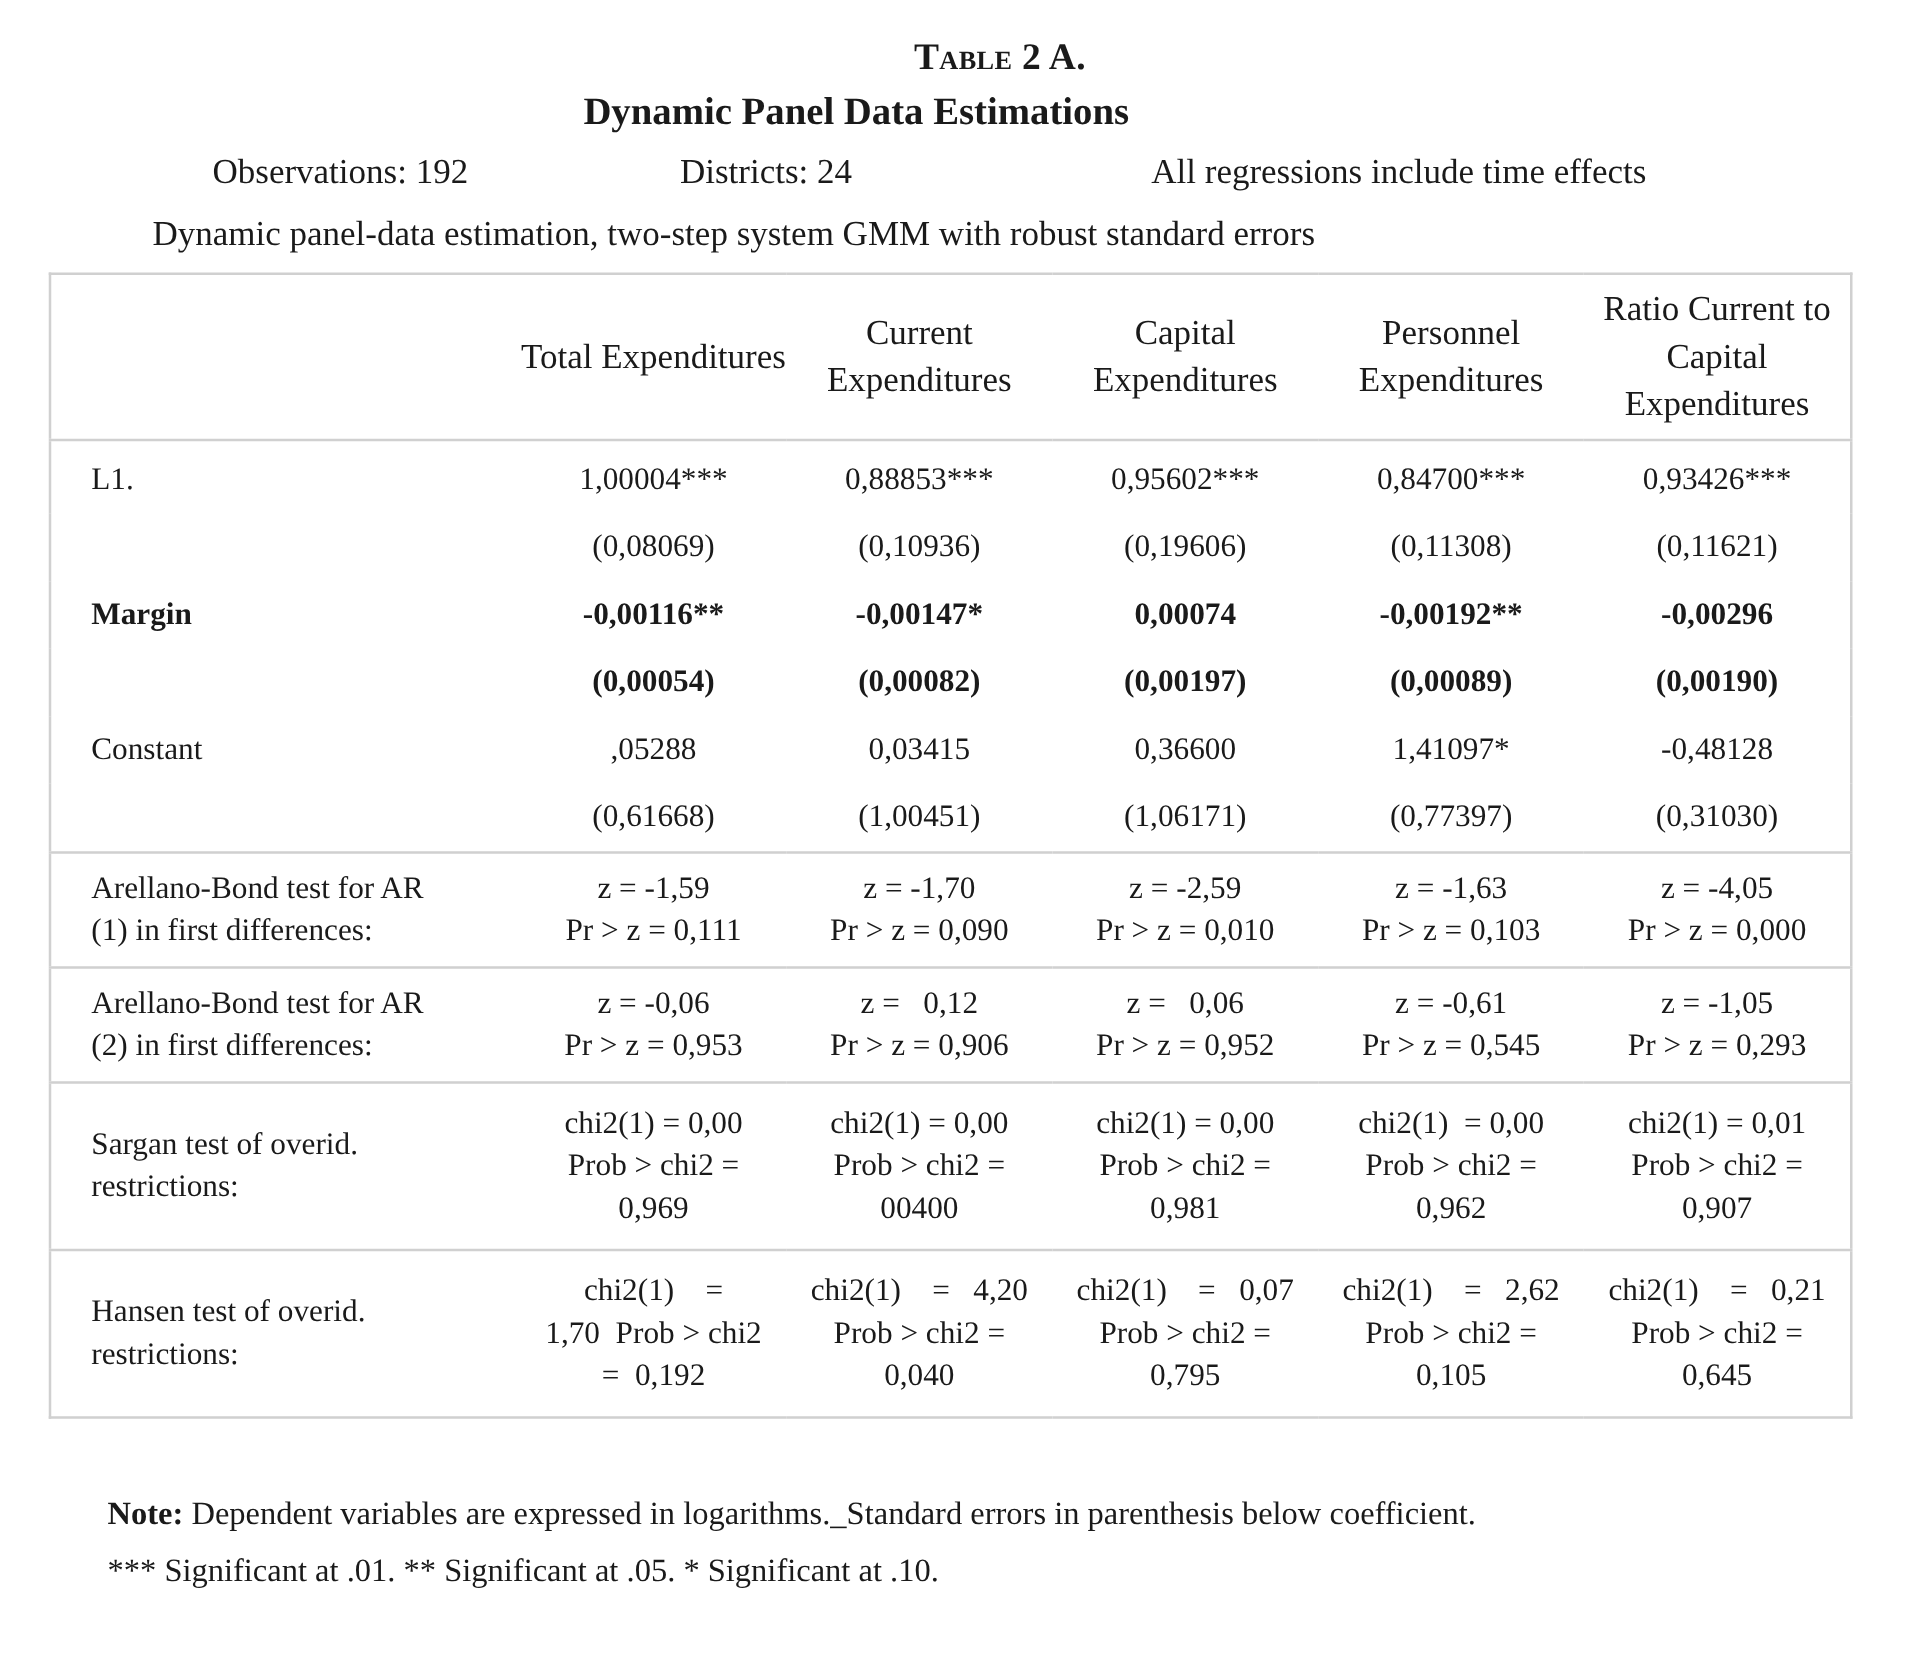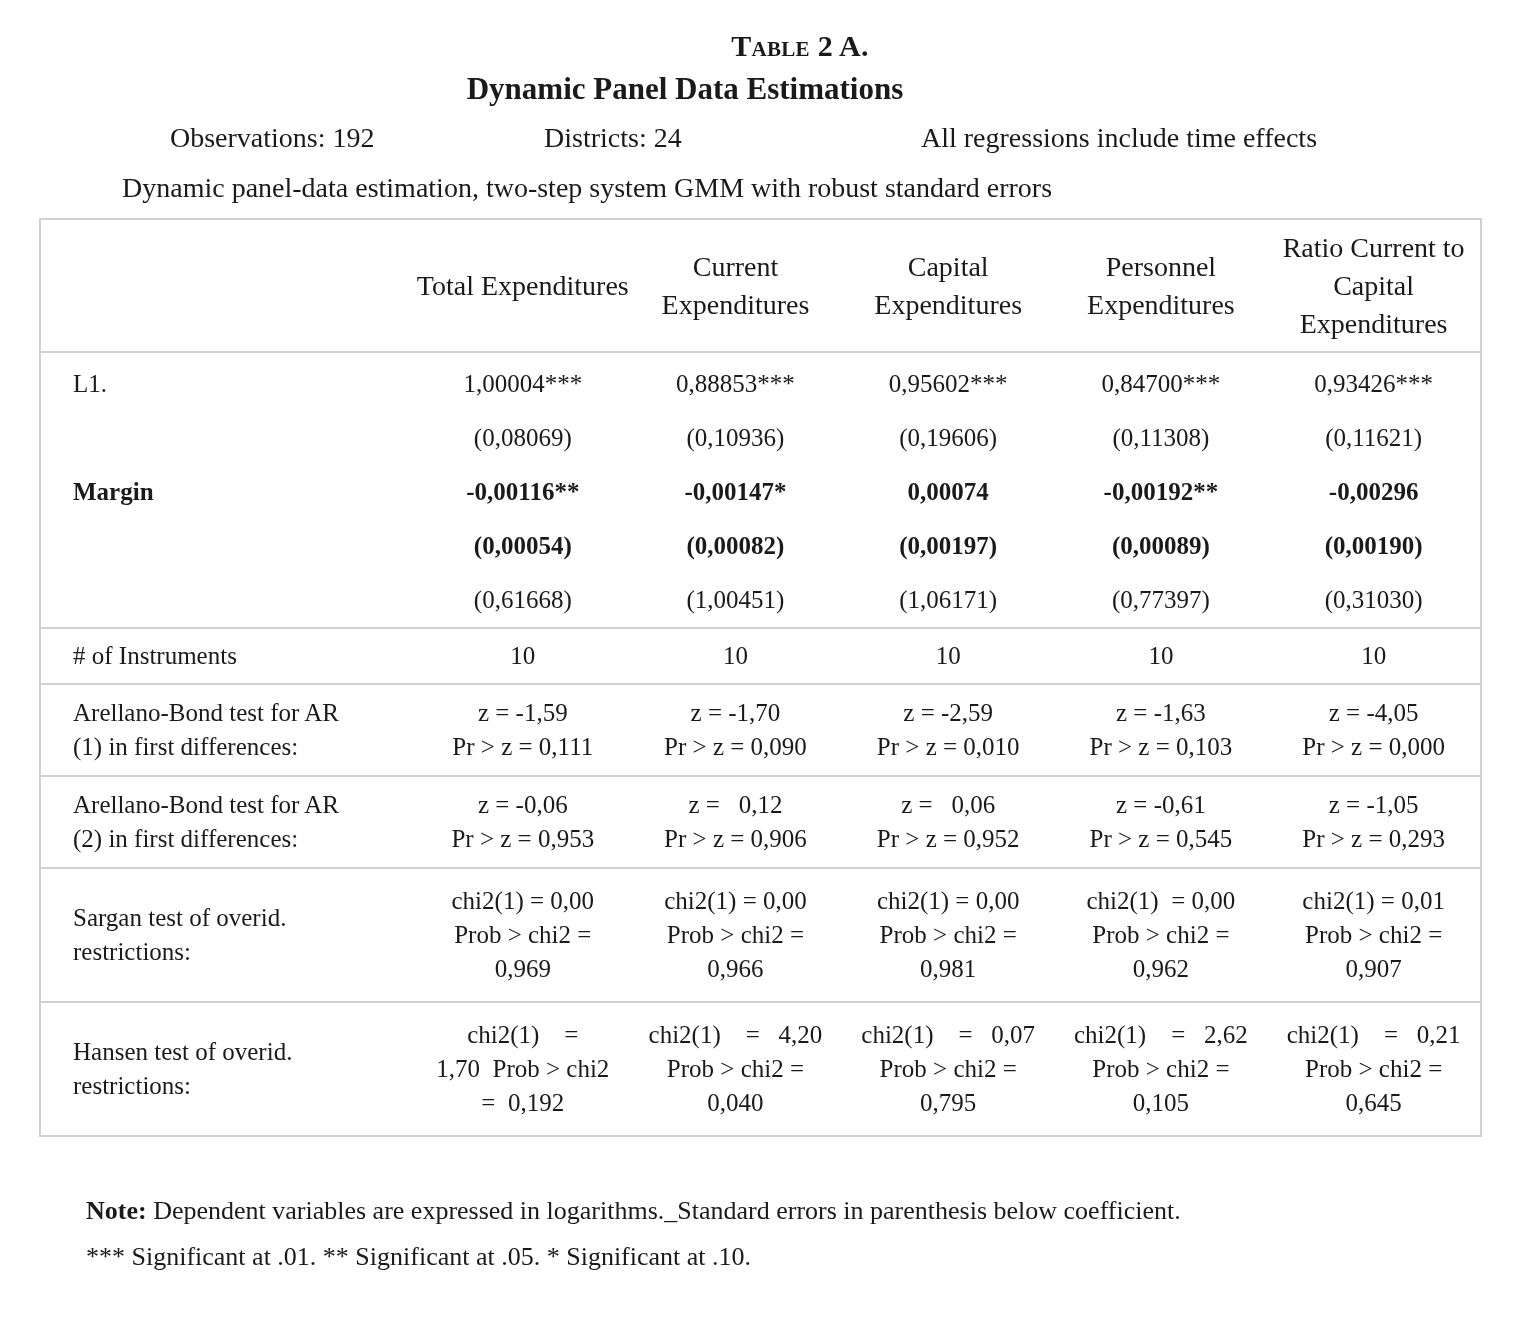--- a/index.html
+++ b/index.html
@@ -120,36 +120,36 @@
   <tr class="coef bold">
     <td class="col-label"></td>
     <td>(0,00054)</td>
     <td>(0,00082)</td>
     <td>(0,00197)</td>
     <td>(0,00089)</td>
     <td>(0,00190)</td>
   </tr>
 
   <tr class="coef">
+    <td class="col-label">Constant</td>
+    <td>,05288</td>
+    <td>0,03415</td>
+    <td>0,36600</td>
+    <td>1,41097*</td>
+    <td>-0,48128</td>
+  </tr>
+  <tr class="coef">
     <td class="col-label"></td>
     <td>(0,61668)</td>
     <td>(1,00451)</td>
     <td>(1,06171)</td>
     <td>(0,77397)</td>
     <td>(0,31030)</td>
   </tr>
 
-  <tr class="sep inst">
-    <td class="col-label"># of Instruments</td>
-    <td>10</td>
-    <td>10</td>
-    <td>10</td>
-    <td>10</td>
-    <td>10</td>
-  </tr>
 
   <tr class="sep ab">
     <td class="col-label">
       <span class="line">Arellano-Bond test for AR</span>
       <span class="line">(1) in first differences:</span>
     </td>
     <td>
           <span class="line">z = -1,59</span>
           <span class="line">Pr &gt; z = 0,111</span>
         </td>
@@ -204,21 +204,21 @@
       <span class="line">restrictions:</span>
     </td>
     <td>
           <span class="line">chi2(1) = 0,00</span>
           <span class="line">Prob &gt; chi2 =</span>
           <span class="line">0,969</span>
         </td>
     <td>
           <span class="line">chi2(1) = 0,00</span>
           <span class="line">Prob &gt; chi2 =</span>
-          <span class="line">0,966</span>
+          <span class="line">00400</span>
         </td>
     <td>
           <span class="line">chi2(1) = 0,00</span>
           <span class="line">Prob &gt; chi2 =</span>
           <span class="line">0,981</span>
         </td>
     <td>
           <span class="line">chi2(1)  = 0,00</span>
           <span class="line">Prob &gt; chi2 =</span>
           <span class="line">0,962</span>

